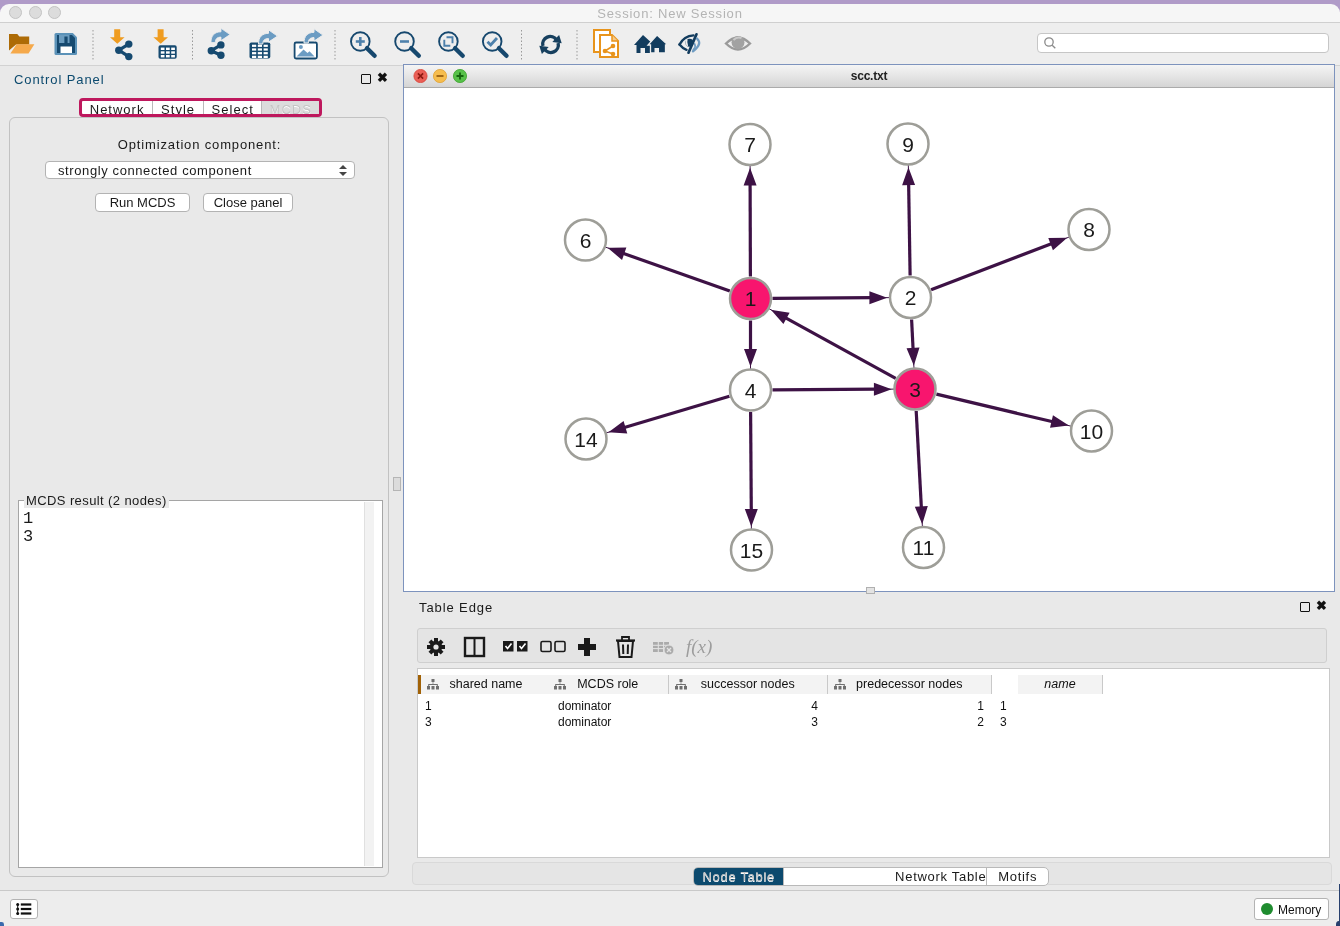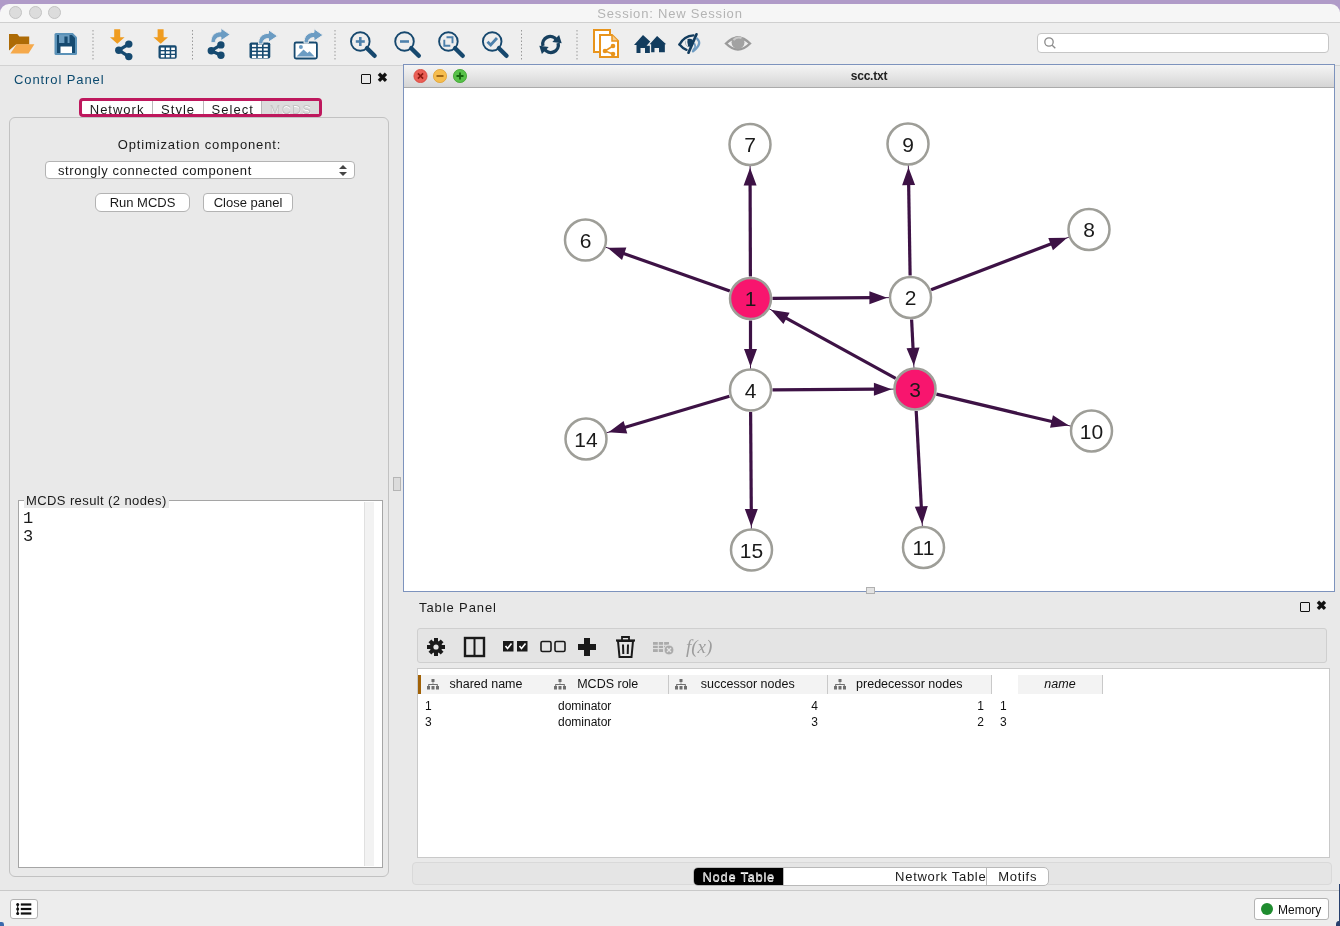--- a/index.html
+++ b/index.html
@@ -202,21 +202,21 @@
 </div>
 
 <div class="abs" style="left:0;top:137px;width:399px;text-align:center;font-size:13px;letter-spacing:0.85px;color:#1a1a1a;">Optimization component:</div>
 <div class="abs" style="left:45px;top:161px;width:310px;height:18px;background:#fff;border:1px solid #b3b3b3;border-radius:4px;box-sizing:border-box;">
  <div style="position:absolute;left:12px;top:1px;font-size:13px;letter-spacing:0.6px;color:#1a1a1a;">strongly connected component</div>
  <svg style="position:absolute;right:6px;top:3px;" width="10" height="11" viewBox="0 0 10 11">
       <polygon points="5,0 9,4 1,4" fill="#444"></polygon>
       <polygon points="5,11 9,7 1,7" fill="#444"></polygon>
     </svg>
 </div>
-<div class="btn" style="left:95px;top:193px;width:95px;height:19px;line-height:17px;border-radius:6px;">Run MCDS</div>
+<div class="btn" style="left:95px;top:193px;width:95px;height:19px;line-height:17px;">Run MCDS</div>
 <div class="btn" style="left:203px;top:193px;width:90px;height:19px;line-height:17px;">Close panel</div>
 
 <div class="abs" style="left:18px;top:500px;width:365px;height:368px;border:1px solid #a5a5a5;background:#fff;box-sizing:border-box;"></div>
 <div class="abs" style="left:24px;top:493px;font-size:13px;letter-spacing:0.4px;color:#1a1a1a;background:#e9e9e9;padding:0 2px;">MCDS result (2 nodes)</div>
 <div class="abs" style="left:364px;top:502px;width:9px;height:364px;background:#f2f2f2;border-left:1px solid #e0e0e0;"></div>
 <div class="abs" style="left:23px;top:510px;font-family:'Liberation Mono',monospace;font-size:17px;line-height:18px;color:#1a1a1a;">1<br>3</div>
 
 <div class="abs" style="left:393px;top:477px;width:6px;height:12px;background:#dcdcdc;border:1px solid #b5b5b5;"></div>
 
 <div class="abs" style="left:403px;top:64px;width:932px;height:528px;border:1px solid #7d93bd;box-sizing:border-box;background:#fff;"></div>
@@ -299,21 +299,21 @@
 <text x="504" y="63.5">9</text>
 <text x="687.5" y="350.5">10</text>
 <text x="519.5" y="467">11</text>
 <text x="182" y="358.5">14</text>
 <text x="347.5" y="469.5">15</text>
 </g>
 </svg>
 
 <div class="abs" style="left:866px;top:587px;width:9px;height:7px;background:#e3e3e3;border:1px solid #b0b0b0;box-sizing:border-box;"></div>
 
-<div class="abs" style="left:419px;top:600px;font-size:13px;letter-spacing:0.9px;color:#1a1a1a;">Table Panel</div>
+<div class="abs" style="left:419px;top:600px;font-size:13px;letter-spacing:0.9px;color:#1a1a1a;">Table Edge</div>
 <div class="abs" style="left:1300px;top:602px;width:8px;height:8px;border:1.5px solid #111;border-radius:1px;"></div>
 <div class="abs" style="left:1316px;top:598px;font-size:13px;font-weight:700;color:#111;">✖</div>
 <div class="abs" id="ttoolbar" style="left:417px;top:628px;width:910px;height:35px;background:#e4e4e4;border:1px solid #cfcfcf;border-radius:3px;box-sizing:border-box;"></div>
 <svg class="abs" style="left:417px;top:628px;" width="910" height="35" viewBox="0 0 910 35">
 
  <g fill="#1a1a1a">
   <g transform="translate(19,19)">
    <g>
           <rect x="-2" y="-9" width="4" height="18"></rect>
           <rect x="-9" y="-2" width="18" height="4"></rect>
@@ -428,21 +428,21 @@
  <div class="cell" style="left:582px;top:2px;">1</div>
  <div class="cell" style="left:7px;top:18px;">3</div>
  <div class="cell" style="left:140px;top:18px;">dominator</div>
  <div class="cell" style="left:251px;top:18px;width:149px;text-align:right;">3</div>
  <div class="cell" style="left:409px;top:18px;width:157px;text-align:right;">2</div>
  <div class="cell" style="left:582px;top:18px;">3</div>
 </div>
 
 <div class="abs" style="left:412px;top:862px;width:920px;height:23px;background:#e5e5e5;border:1px solid #d9d9d9;border-radius:4px;box-sizing:border-box;"></div>
 <div class="abs" style="left:693px;top:867px;width:356px;height:19px;background:#fff;border:1px solid #b9b9b9;border-radius:5px;box-sizing:border-box;overflow:hidden;display:flex;">
- <div style="width:91px;background:#000000;border-right:1px solid #b9b9b9;box-sizing:border-box;text-align:center;font-size:13px;letter-spacing:0.7px;line-height:17px;color:#c4c4c4;text-shadow:0 1px 0 #fff;">Node Table</div>
+ <div style="width:91px;background:#0c4a6e;border-right:1px solid #b9b9b9;box-sizing:border-box;text-align:center;font-size:13px;letter-spacing:0.7px;line-height:17px;color:#c4c4c4;text-shadow:0 1px 0 #fff;">Node Table</div>
  <div style="width:90px;border-right:1px solid #b9b9b9;box-sizing:border-box;text-align:center;font-size:13px;letter-spacing:0.7px;line-height:17px;color:#1a1a1a;margin-top:44px;">Edge Table</div>
  <div style="width:114px;border-right:1px solid #b9b9b9;box-sizing:border-box;text-align:right;font-size:13px;letter-spacing:0.7px;line-height:17px;color:#1a1a1a;">Network Table</div>
  <div style="width:61px;text-align:center;font-size:13px;letter-spacing:0.7px;line-height:17px;color:#1a1a1a;">Motifs</div>
 </div>
 
 <div class="abs" style="left:0;top:890px;width:1340px;height:36px;background:#ededed;border-top:1px solid #c9c9c9;box-sizing:border-box;"></div>
 <div class="btn" style="left:10px;top:899px;width:28px;height:20px;border-radius:3px;"></div>
 <svg class="abs" style="left:16px;top:903px;" width="16" height="12" viewBox="0 0 16 12">
  <g fill="#111">
       <rect x="1.2" y="0.5" width="1" height="11"></rect>

